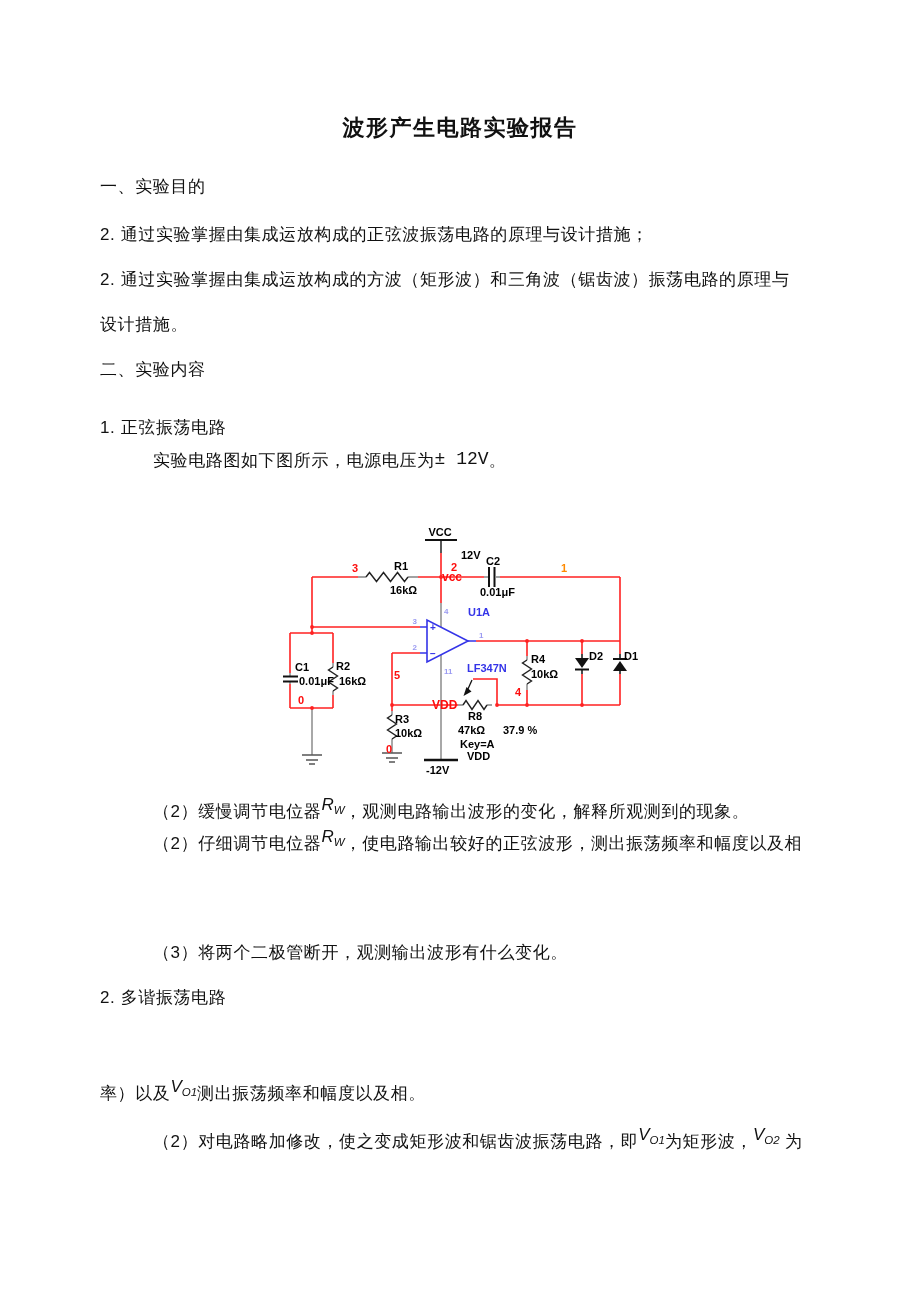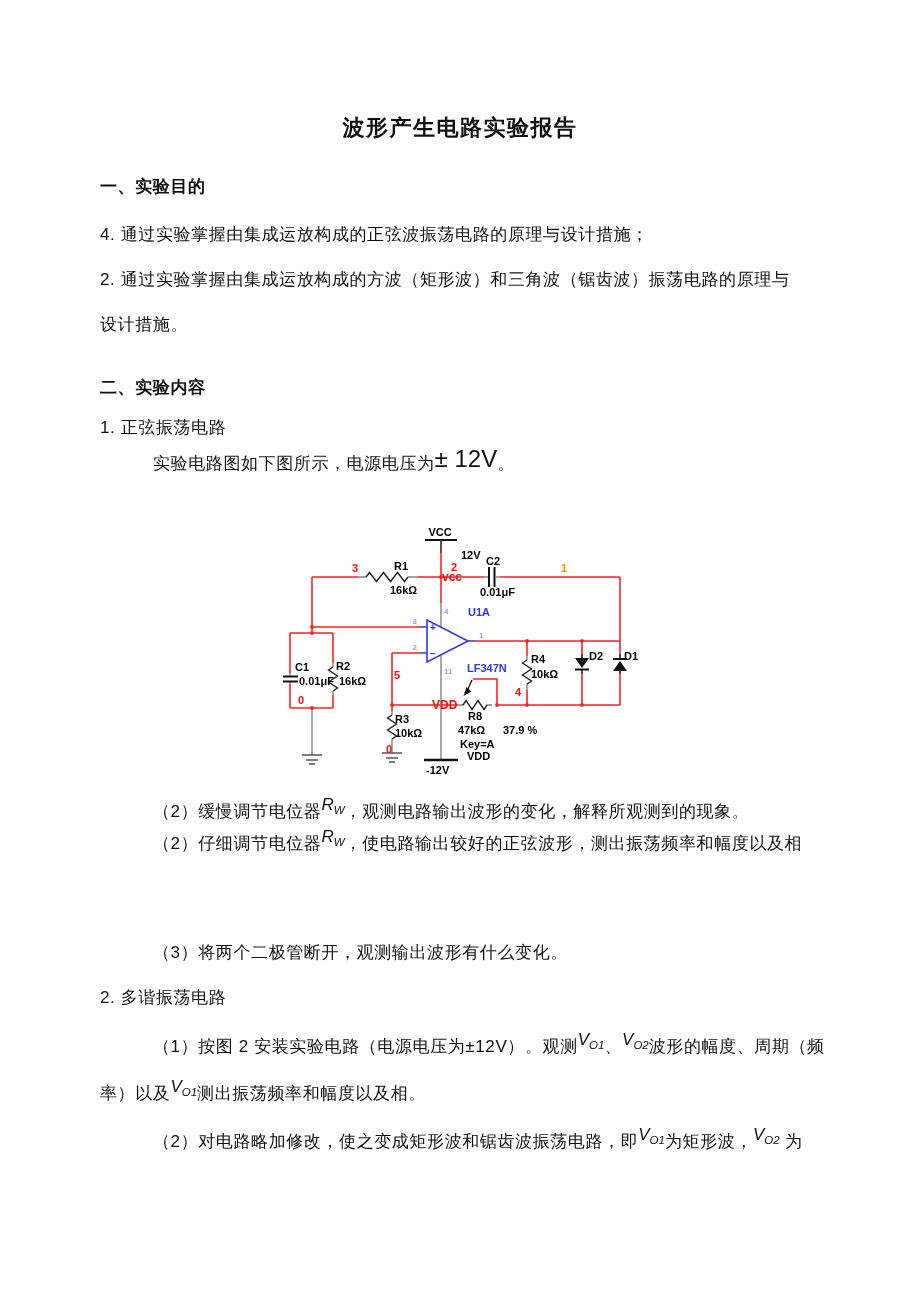--- a/index.html
+++ b/index.html
@@ -1,52 +1,52 @@
 <!DOCTYPE html>
 <html><head>
 <meta charset="utf-8">
 <style>
   html,body{margin:0;padding:0;background:#fff;}
   .page{position:relative;width:920px;height:1302px;background:#ffffff;overflow:hidden;
         font-family:"Liberation Sans",sans-serif;color:#111;}
   .tline{position:absolute;left:100px;font-size:17px;letter-spacing:0.6px;white-space:nowrap;line-height:24px;}
   .indent{left:153px;}
-  .bold{font-weight:bold;}
+  .bold{font-weight:normal;}
   .title{position:absolute;left:0;top:113px;width:100%;text-align:center;
          font-size:22px;font-weight:bold;letter-spacing:1.5px;}
   .mathv{font-family:Liberation Sans, sans-serif;font-style:italic;position:relative;top:-7px;
          font-size:17px;letter-spacing:0;}
   .mathv sub{font-size:11.5px;font-style:italic;letter-spacing:0;}
-  .mathpm{font-family:Liberation Sans, sans-serif;font-style:normal;position:relative;top:-2px;
-          font-size:24px;letter-spacing:0;}
+  .mathpm{font-family:Liberation Mono, monospace;font-style:normal;position:relative;top:-2px;
+          font-size:18px;letter-spacing:0;}
   .circuit{position:absolute;left:270px;top:513px;width:400px;height:270px;}
   
   .clbl{font:bold 11px "Liberation Sans",sans-serif;fill:#000;}
   .netr{font:bold 11px "Liberation Sans",sans-serif;fill:#fd0d0d;}
   .netr12{font:bold 12px "Liberation Sans",sans-serif;fill:#fd0d0d;}
   .neto{font:bold 11px "Liberation Sans",sans-serif;fill:#ff8a00;}
   .blbl{font:bold 11px "Liberation Sans",sans-serif;fill:#3434e8;}
   .pinl{font:bold 8px "Liberation Sans",sans-serif;fill:#9a9af2;}
   .opsign{font:bold 10px "Liberation Sans",sans-serif;fill:#3434e8;}
 </style>
 </head>
 <body>
 
 <div class="page">
 
   <div class="title">波形产生电路实验报告</div>
 
   <div class="tline bold" style="top:175px">一、实验目的</div>
 
-  <div class="tline" style="top:223px">4. 通过实验掌握由集成运放构成的正弦波振荡电路的原理与设计措施；</div>
+  <div class="tline" style="top:223px">2. 通过实验掌握由集成运放构成的正弦波振荡电路的原理与设计措施；</div>
 
   <div class="tline" style="top:268px">2. 通过实验掌握由集成运放构成的方波（矩形波）和三角波（锯齿波）振荡电路的原理与</div>
   <div class="tline" style="top:313px">设计措施。</div>
 
-  <div class="tline bold" style="top:376px">二、实验内容</div>
+  <div class="tline bold" style="top:358px">二、实验内容</div>
 
   <div class="tline" style="top:416px">1. 正弦振荡电路</div>
 
   <div class="tline indent" style="top:449px"><span>实验电路图如下图所示，电源电压为</span><span class="mathpm">± 12V</span><span>。</span></div>
 
   <svg class="circuit" viewBox="0 0 400 270" xmlns="http://www.w3.org/2000/svg">
 
     <g stroke="#ff2222" stroke-width="1.6" fill="none">
       <path d="M42,64 H88 M148,64 H214 M230,64 H350 M350,64 V128
                M42,64 V120
@@ -188,19 +188,18 @@
 
   <div class="tline indent" style="top:800px"><span>（2）缓慢调节电位器</span><span class="mathv"><span>R</span><sub>W</sub></span><span>，观测电路输出波形的变化，解释所观测到的现象。</span></div>
 
   <div class="tline indent" style="top:832px"><span>（2）仔细调节电位器</span><span class="mathv"><span>R</span><sub>W</sub></span><span>，使电路输出较好的正弦波形，测出振荡频率和幅度以及相</span></div>
 
 
   <div class="tline indent" style="top:941px">（3）将两个二极管断开，观测输出波形有什么变化。</div>
 
   <div class="tline" style="top:986px">2. 多谐振荡电路</div>
 
-  <div class="tline indent" style="top:1035px"><span>（1）按图 2 安装实验电路（电源电压为±12V）。观测</span><span class="mathv"><span>V</span><sub>O1</sub></span><span>、</span><span class="mathv"><span>V</span><sub>O2</sub></span><span>波形的幅度、周期（频</span></div>
 
   <div class="tline" style="top:1082px"><span>率）以及</span><span class="mathv"><span>V</span><sub>O1</sub></span><span>测出振荡频率和幅度以及相。</span></div>
 
   <div class="tline indent" style="top:1130px"><span>（2）对电路略加修改，使之变成矩形波和锯齿波振荡电路，即</span><span class="mathv"><span>V</span><sub>O1</sub></span><span>为矩形波，</span><span class="mathv"><span>V</span><sub>O2</sub></span><span> 为</span></div>
 
 </div>
 
 </body></html>

